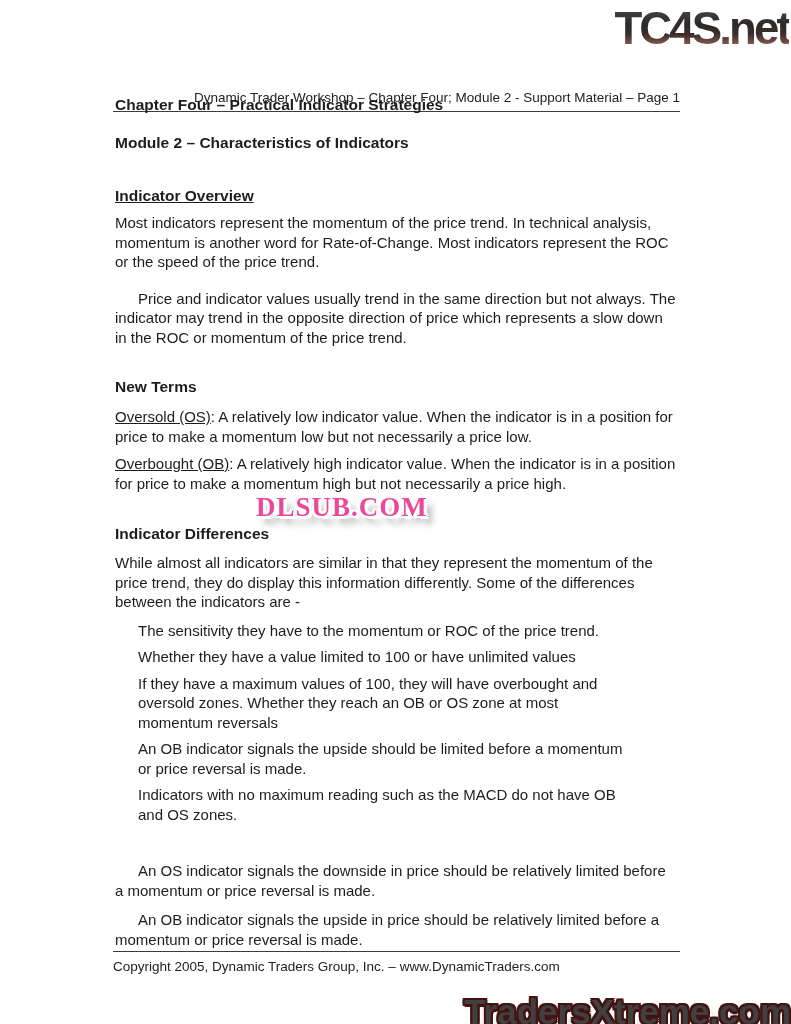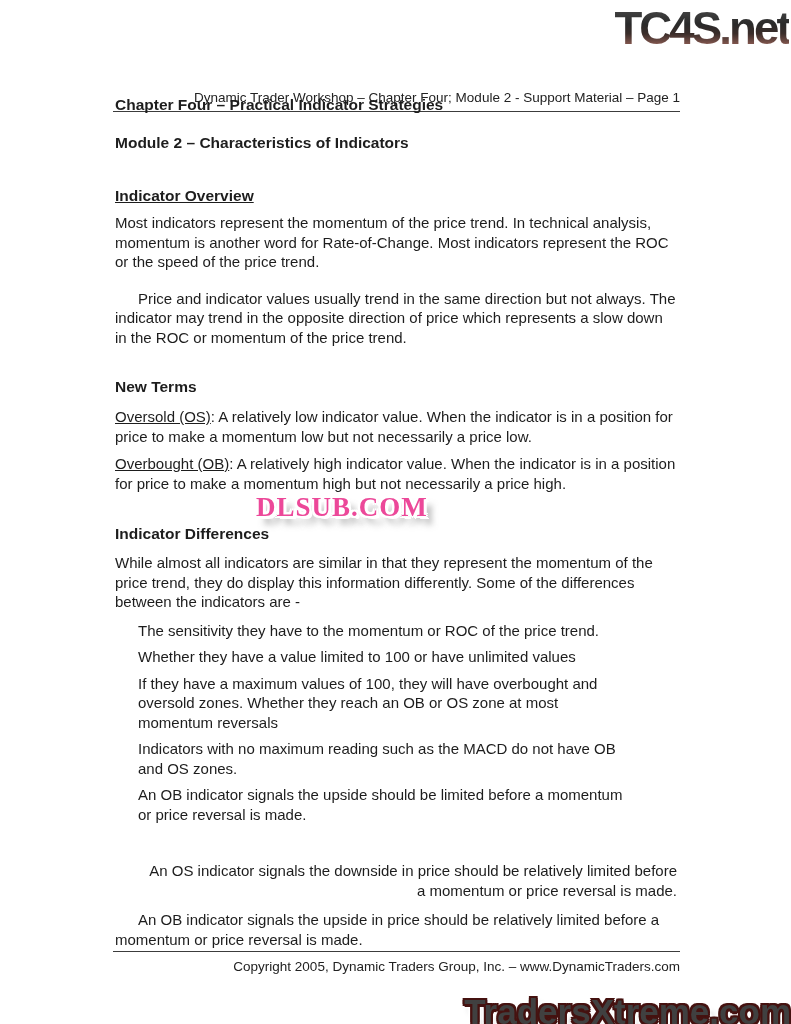--- a/index.html
+++ b/index.html
@@ -38,26 +38,26 @@
   .p1{margin-top:8px;}
   .p-indent{text-indent:23px;}
   .p2{margin-top:17px;}
   .p-ob-term{margin-top:8px;}
   .p-os-term{margin-top:11px;}
   .p-intro{margin-top:10px;}
   .u{text-decoration:underline;}
   .items{margin-left:23px;width:485px;}
   .item{font-size:15px;line-height:19.5px;margin-top:7px;}
   .item-first{margin-top:9px;}
-  .p-os2{margin-top:37px;text-align:right;}
+  .p-os2{margin-top:37px;}
   .p-ob2{margin-top:10px;}
 
   
   .footer{position:absolute;top:951px;left:113px;width:567px;border-top:1.4px solid #3c3c3c;}
-  .footer-text{padding-top:7px;font-size:13.5px;text-align:right;color:#222;}
+  .footer-text{padding-top:7px;font-size:13.5px;text-align:left;color:#222;}
 
   
   .wm{position:absolute;white-space:nowrap;z-index:10;pointer-events:none;}
   .wm-tc4s{
     top:4px;right:2px;
     font-family:"Liberation Sans", sans-serif;
     font-weight:bold;
     font-size:47px;line-height:48px;
     letter-spacing:-3px;
     transform:scaleX(.97);transform-origin:right top;
@@ -128,22 +128,22 @@
       <span class="u">Overbought (OB)</span><span>: A relatively high indicator value. When the indicator is in a position for price to make a momentum high but not necessarily a price high.</span>
     </div>
 
     <div class="section-heading h-differences">Indicator Differences</div>
     <div class="para p-intro">While almost all indicators are similar in that they represent the momentum of the price trend, they do display this information differently. Some of the differences between the indicators are -</div>
 
     <div class="items">
       <div class="item item-first">The sensitivity they have to the momentum or ROC of the price trend.</div>
       <div class="item">Whether they have a value limited to 100 or have unlimited values</div>
       <div class="item">If they have a maximum values of 100, they will have overbought and oversold zones. Whether they reach an OB or OS zone at most momentum reversals</div>
+      <div class="item">An OB indicator signals the upside should be limited before a momentum or price reversal is made.</div>
       <div class="item">Indicators with no maximum reading such as the MACD do not have OB and OS zones.</div>
-      <div class="item">An OB indicator signals the upside should be limited before a momentum or price reversal is made.</div>
     </div>
 
     <div class="para p-os2 p-indent">An OS indicator signals the downside in price should be relatively limited before a momentum or price reversal is made.</div>
     <div class="para p-ob2 p-indent">An OB indicator signals the upside in price should be relatively limited before a momentum or price reversal is made.</div>
   </div>
 
   <div class="footer">
     <div class="footer-text">Copyright 2005, Dynamic Traders Group, Inc. – www.DynamicTraders.com</div>
   </div>
 

